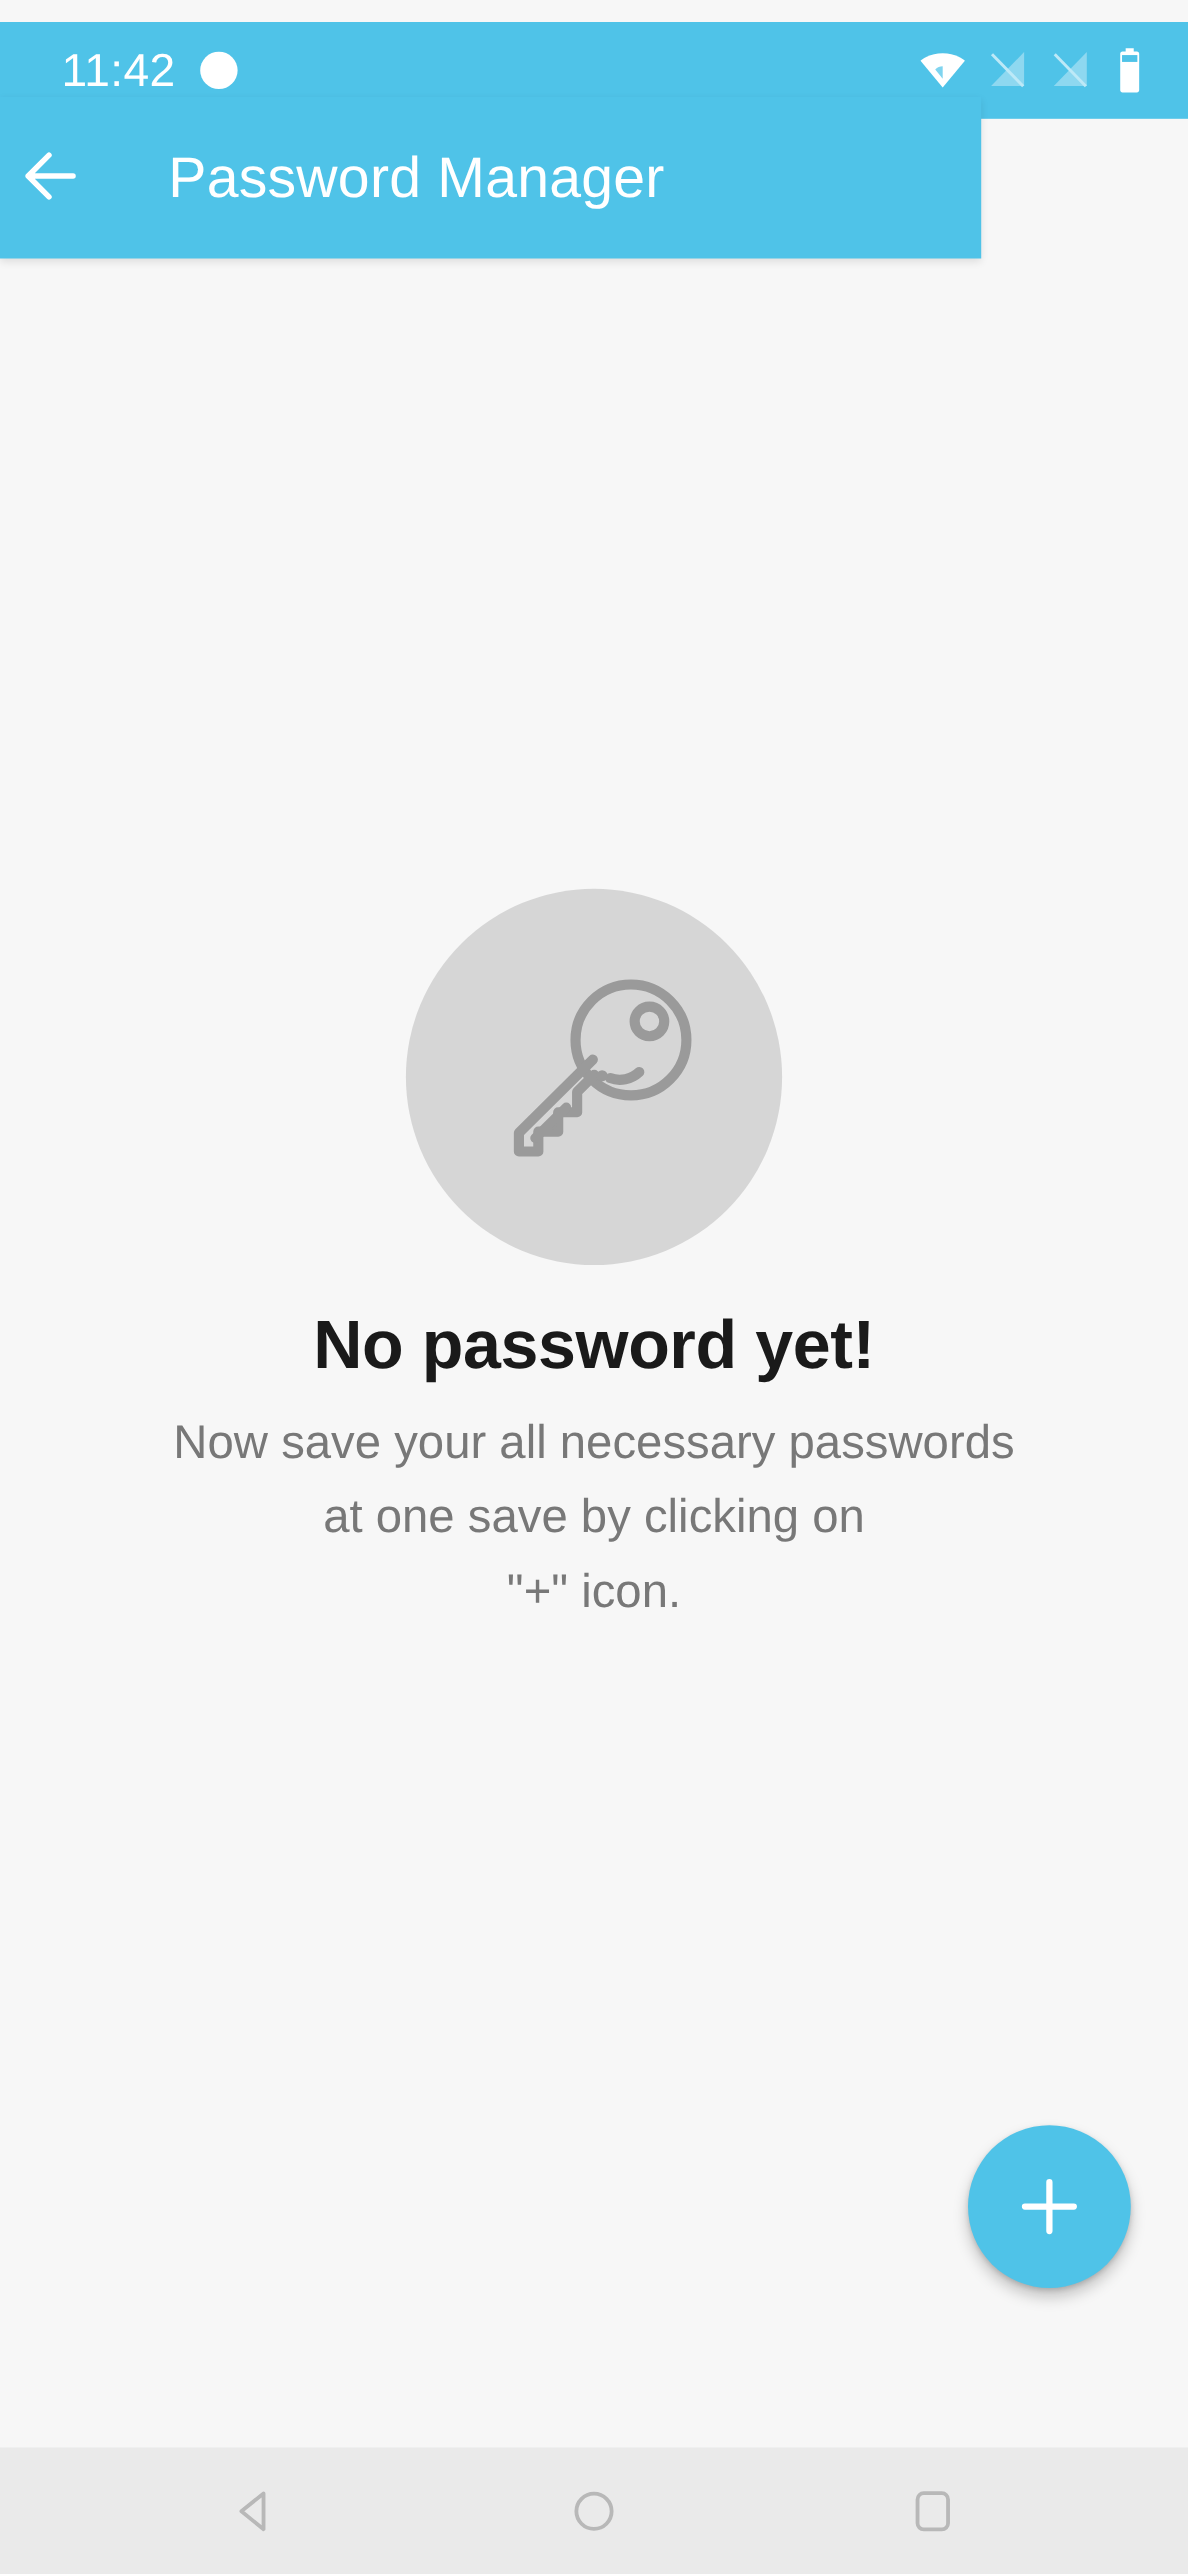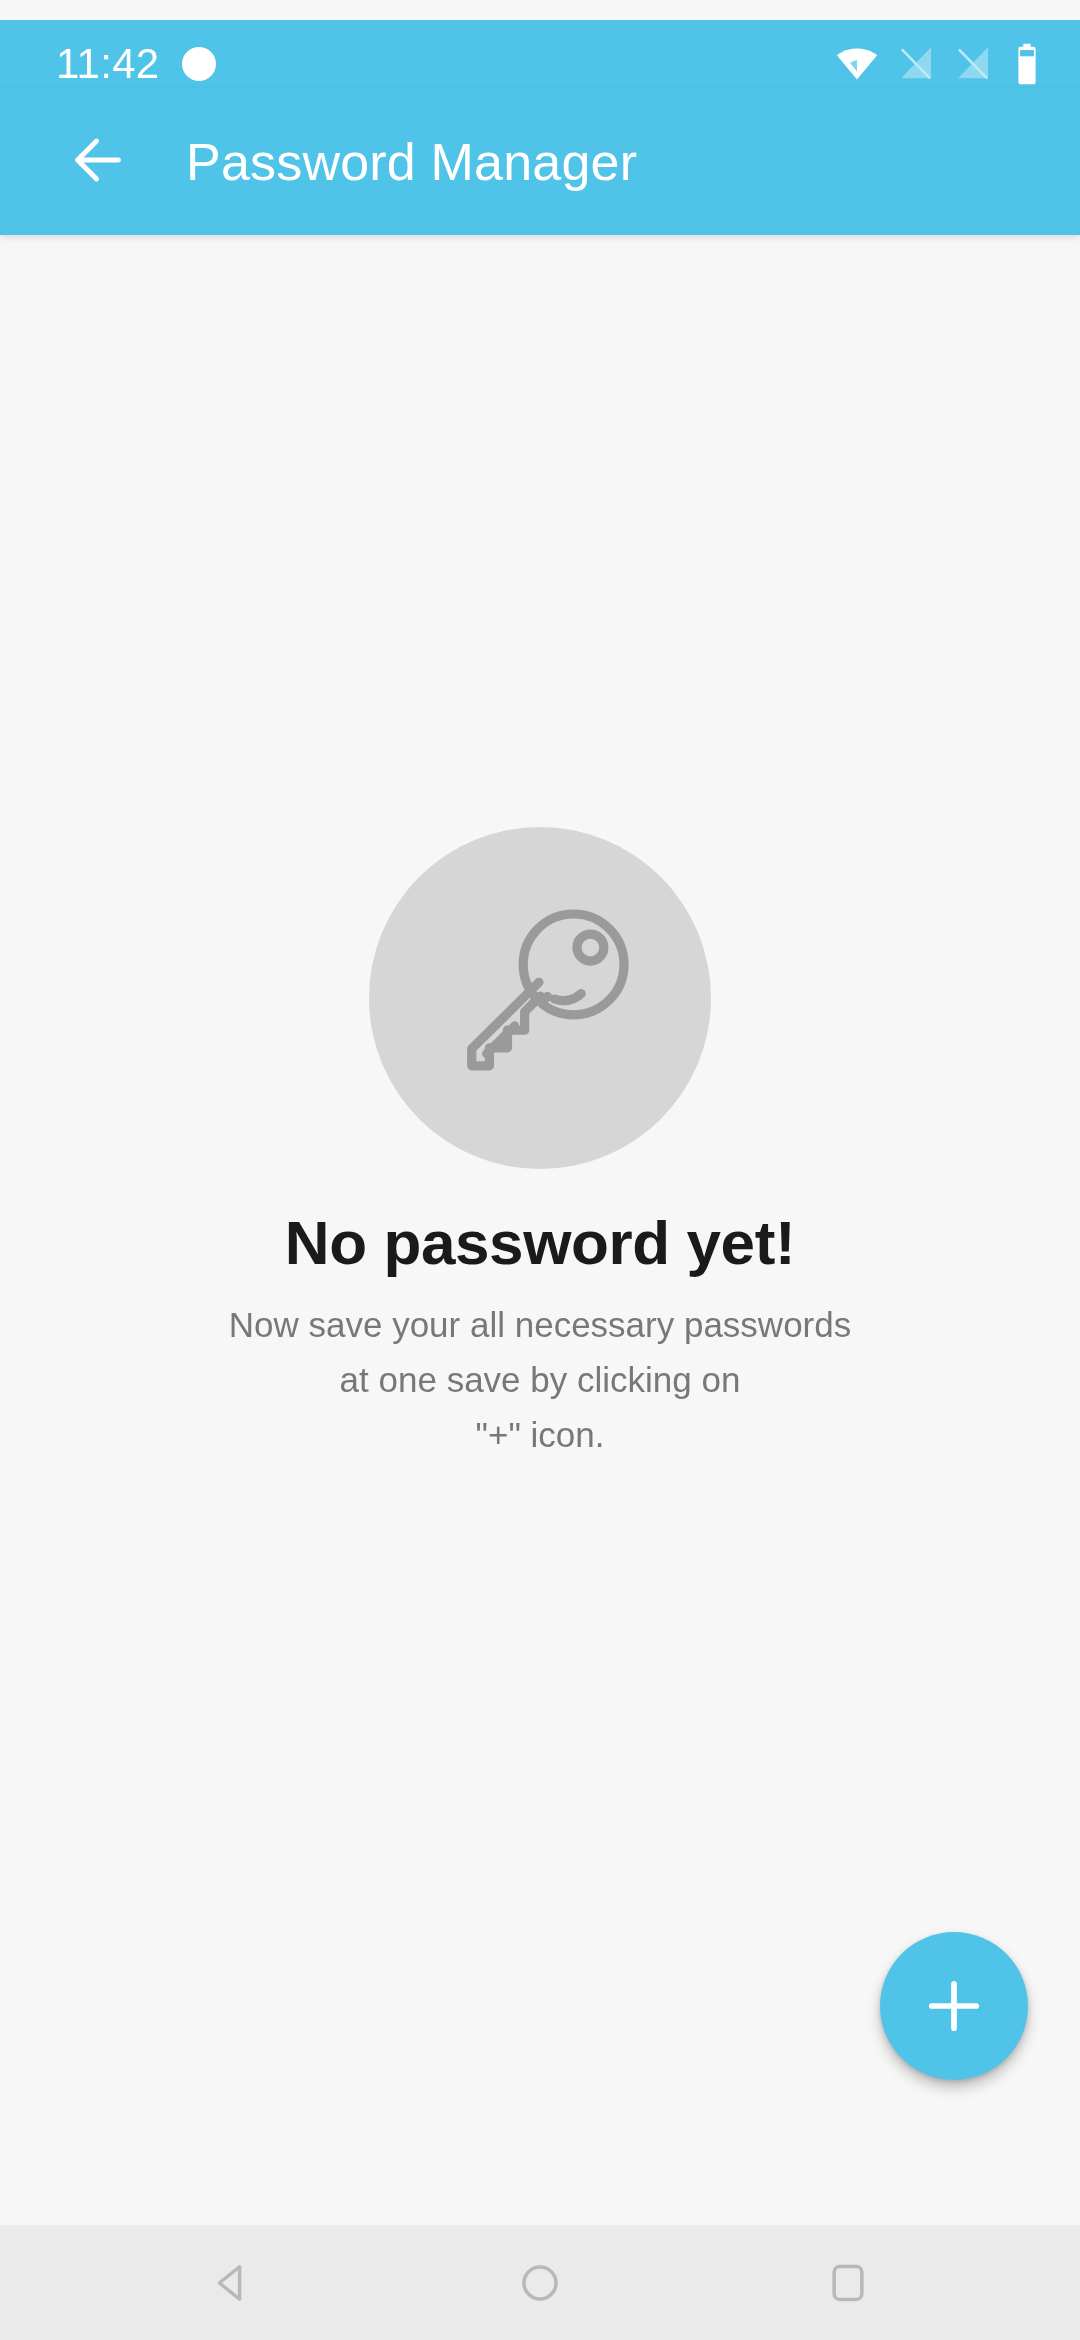--- a/index.html
+++ b/index.html
@@ -54,28 +54,28 @@
     display: flex;
     align-items: center;
     gap: 17px;
   }
   .status-right svg { display: block; }
 
   
   .app-bar {
     position: absolute;
     top: 88px; left: 0;
-    width: 1080px;
+    width: 892px;
     height: 147px;
     background: #4FC3E8;
     display: flex;
     align-items: center;
-    padding-left: 52px;
     box-shadow: 0 3px 7px rgba(0,0,0,0.10);
     z-index: 3;
+    gap: 19px;
   }
   .back-btn {
     width: 92px;
     height: 92px;
     display: flex;
     align-items: center;
     justify-content: center;
     border: none;
     background: transparent;
     padding: 0;
@@ -127,21 +127,21 @@
     margin-top: 38px;
     font-size: 62px;
     font-weight: 700;
     color: #1A1A1A;
     letter-spacing: -0.4px;
     line-height: 1.15;
   }
 
   .empty-subtitle {
     margin-top: 18px;
-    font-size: 35px;
+    font-size: 43px;
     font-weight: 400;
     color: #787878;
     line-height: 1.58;
     text-align: center;
     max-width: 900px;
   }
   .empty-subtitle span { display: block; }
 
   
   .fab {

